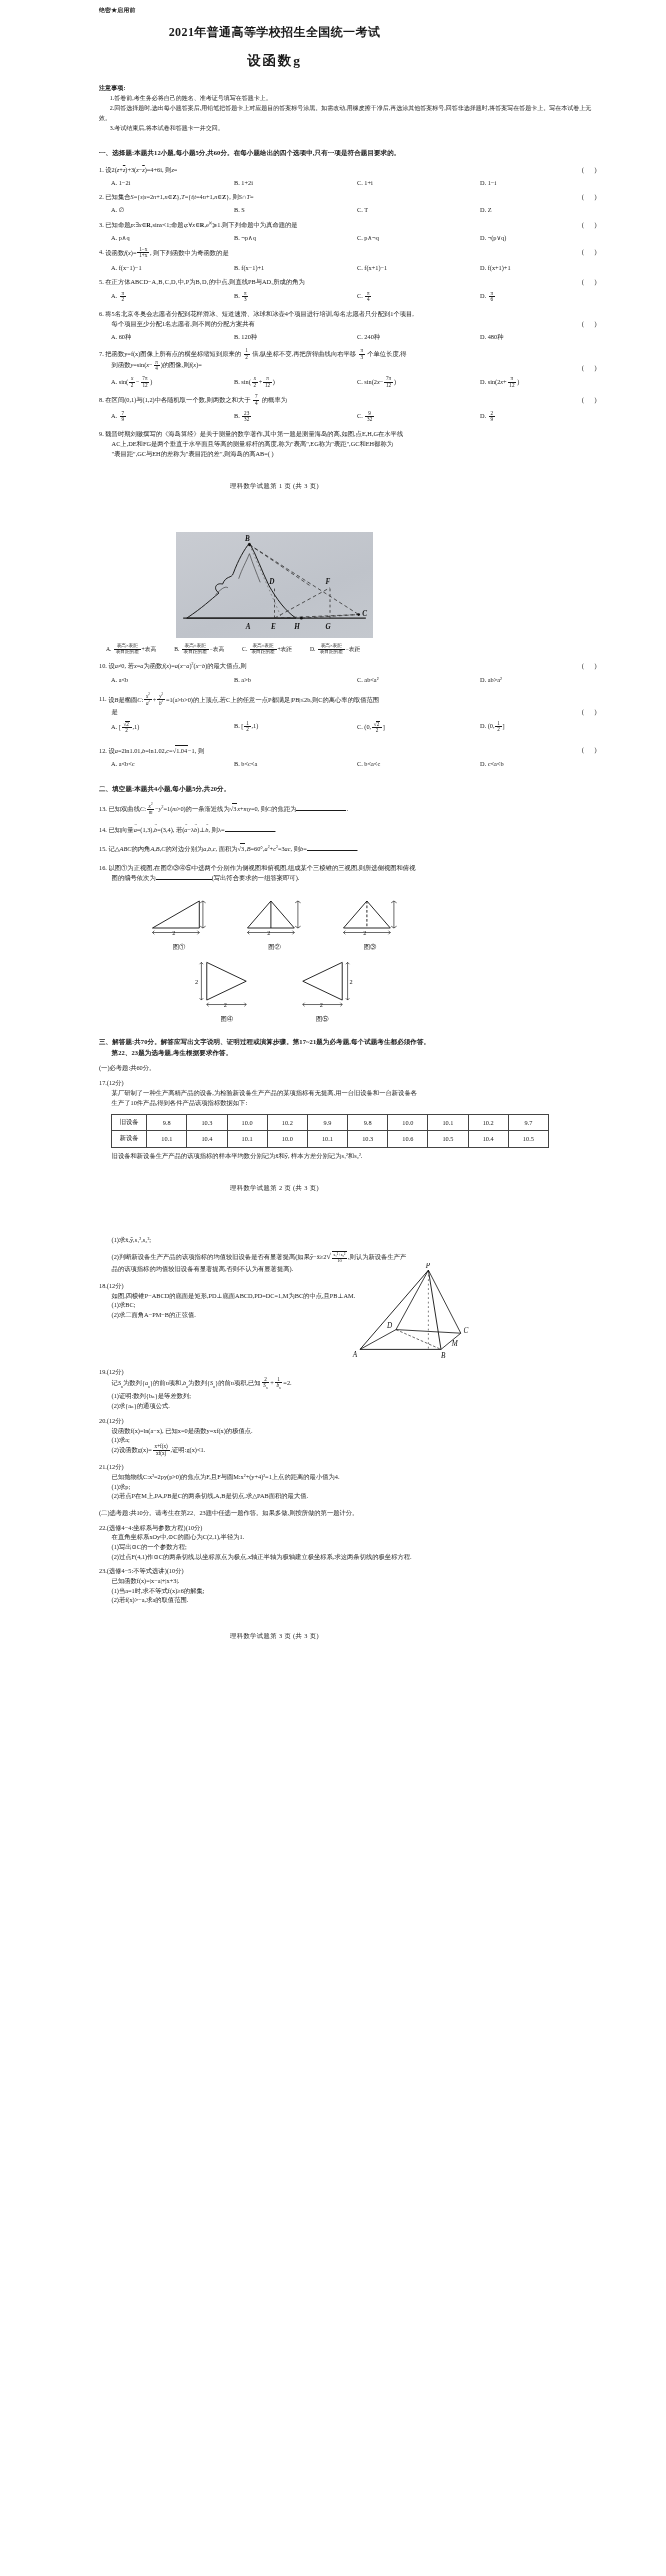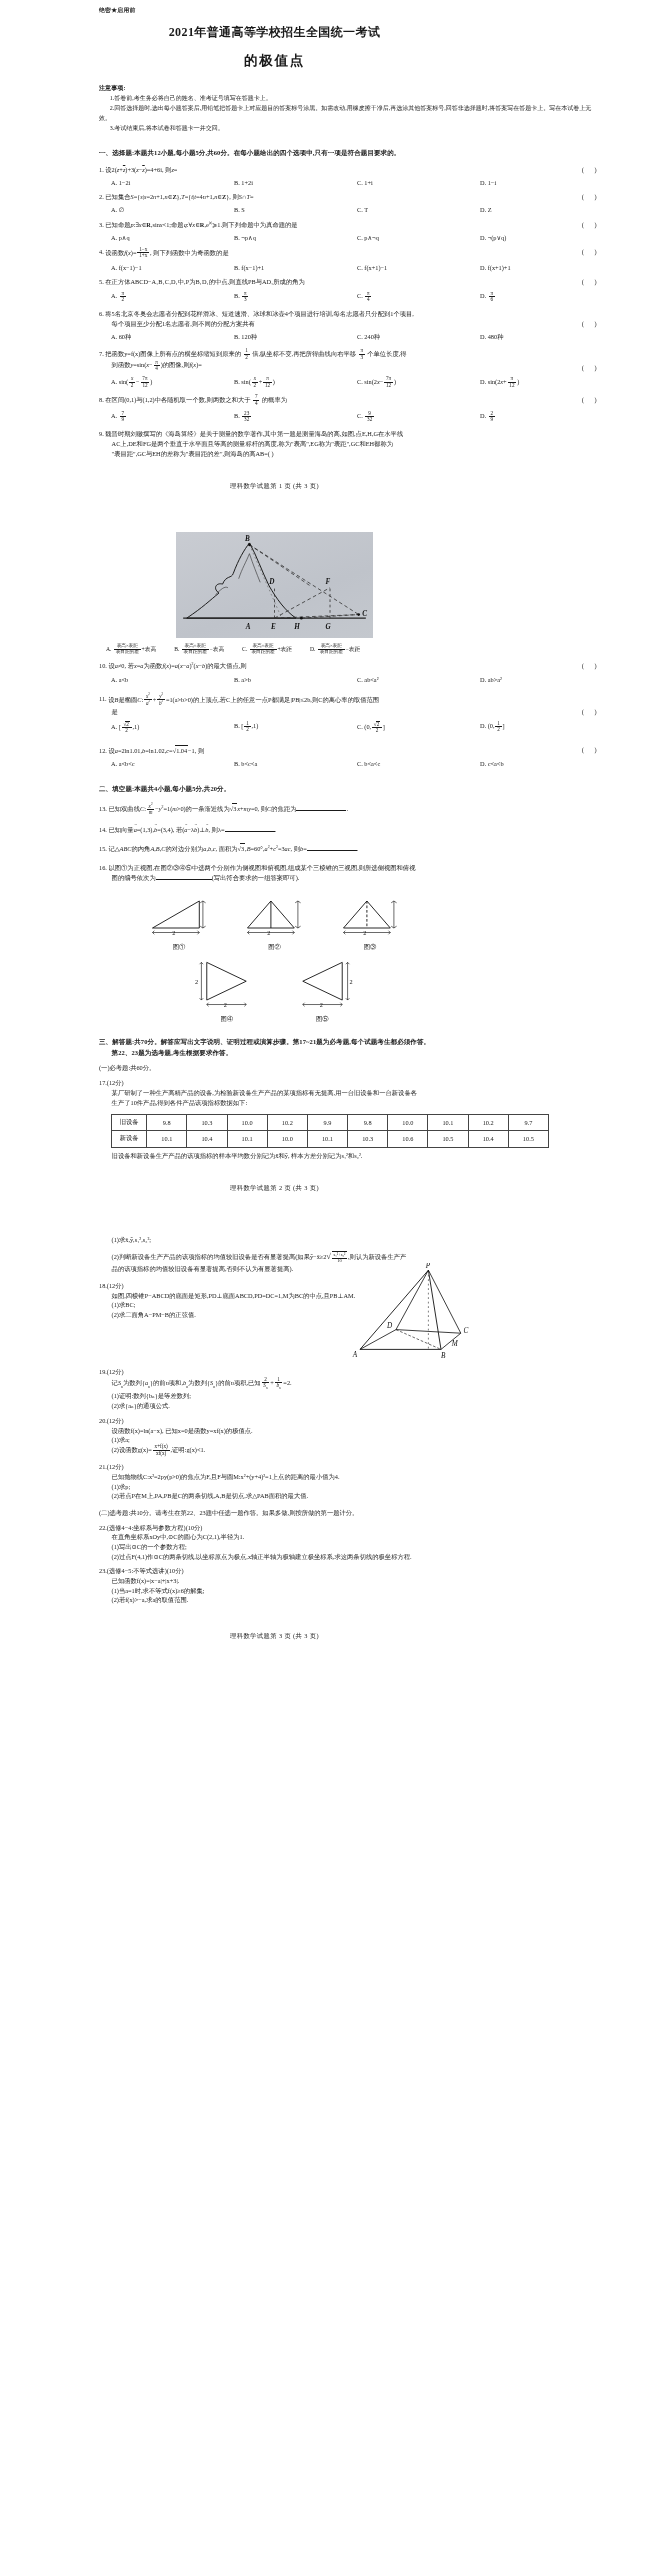--- a/index.html
+++ b/index.html
@@ -49,21 +49,21 @@
   .figcap{text-align:center;font-size:6.3px;margin-top:1.8px;}
   .pyr{display:flex;justify-content:flex-end;margin-right:72px;margin-top:-57px;}
 </style>
 </head>
 <body>
 
 <div class="page">
 
   <div class="secret">绝密★启用前</div>
   <div class="title1">2021年普通高等学校招生全国统一考试</div>
-  <div class="title2">的极值点</div>
+  <div class="title2">设函数g</div>
 
   <div class="notes">
     <div class="notes-h">注意事项:</div>
     <ul>
       <li>1.答卷前,考生务必将自己的姓名、准考证号填写在答题卡上。</li>
       <li>2.回答选择题时,选出每小题答案后,用铅笔把答题卡上对应题目的答案标号涂黑。如需改动,用橡皮擦干净后,再选涂其他答案标号,回答非选择题时,将答案写在答题卡上。写在本试卷上无效。</li>
       <li>3.考试结束后,将本试卷和答题卡一并交回。</li>
     </ul>
   </div>
 

